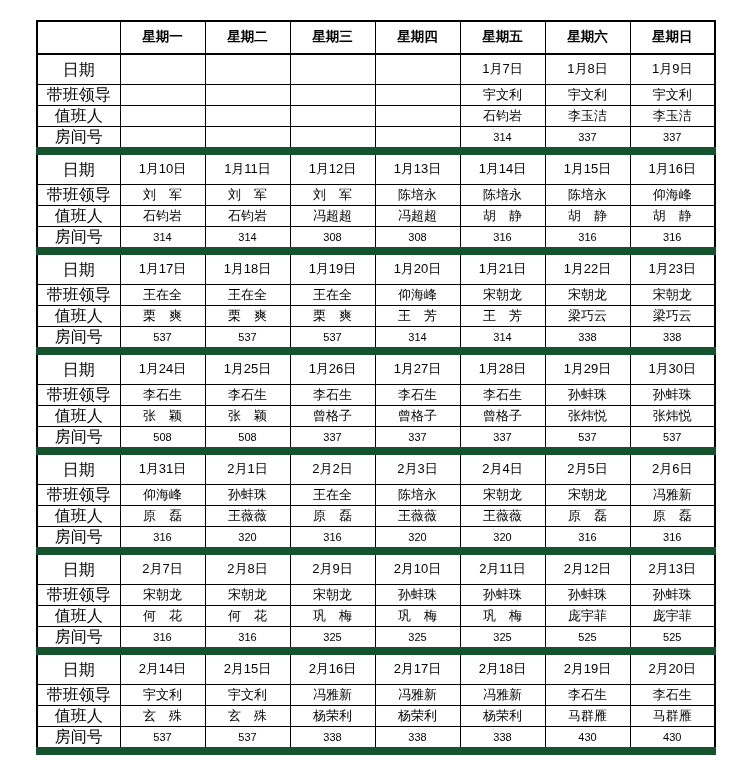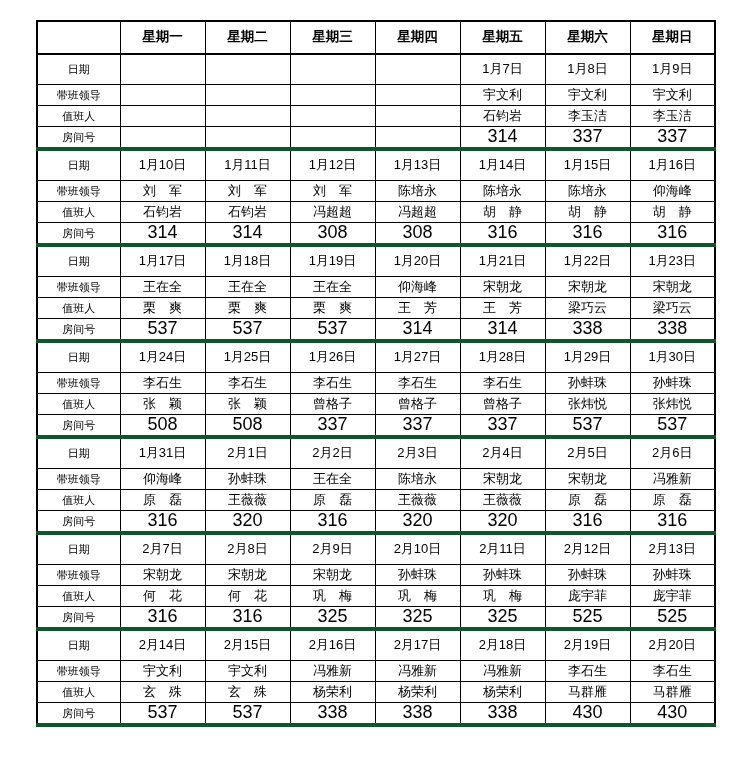--- a/index.html
+++ b/index.html
@@ -37,23 +37,23 @@
   }
   .duty-table thead th {
     height: 31px;
     font-weight: bold;
     font-size: 13.5px;
     border-bottom: 2px solid #000000;
   }
   tr.row-date td   { height: 29px; }
   tr.row-leader td { height: 20px; font-family: Liberation Serif, serif; }
   tr.row-person td { height: 20px; }
-  tr.row-room td   { height: 20px; border-bottom: 4px solid #14532d; }
-  td.label-cell { font-size: 11px; }
-  tr.row-room td:not(.label-cell) { font-size: 18px; }
+  tr.row-room td   { height: 20px; border-bottom: 8px solid #14532d; }
+  td.label-cell { font-size: 16px; }
+  tr.row-room td:not(.label-cell) { font-size: 11px; }
 </style>
 </head>
 <body>
 
 <div class="sheet">
   <table class="duty-table">
     <colgroup>
       <col class="label-col">
       <col class="day-col">
         <col class="day-col">

